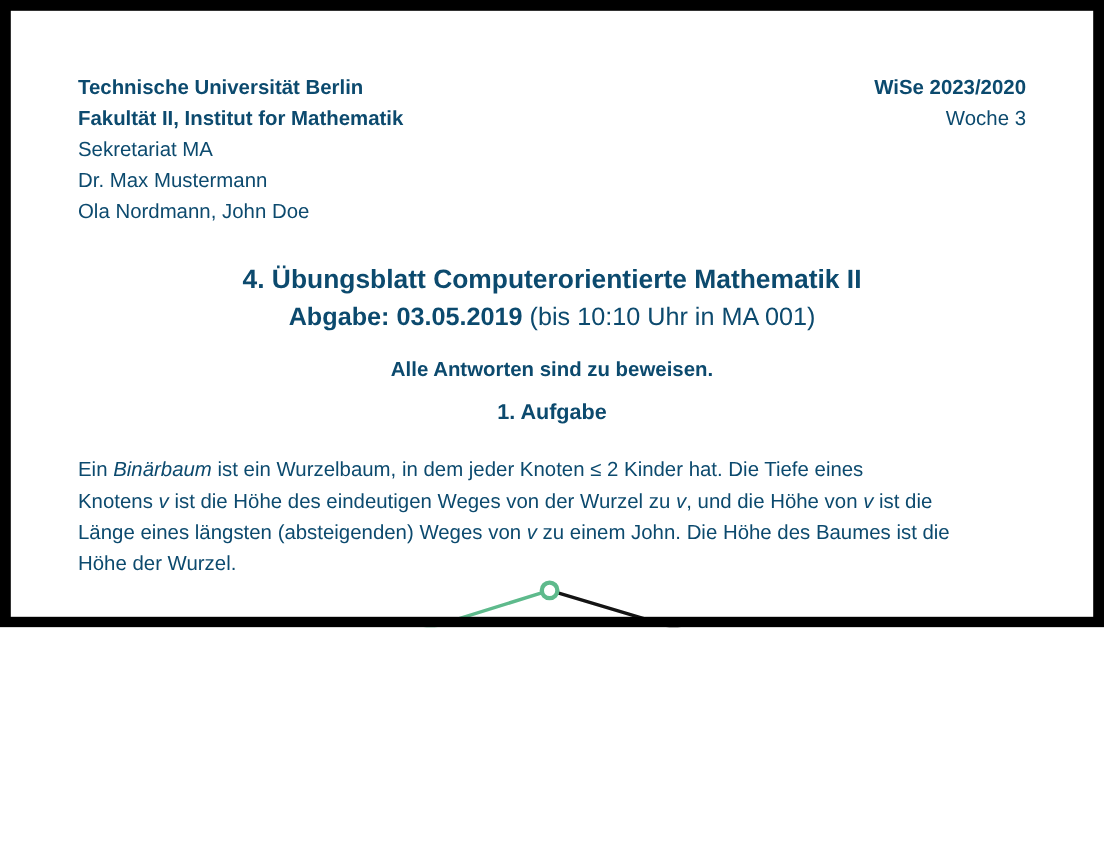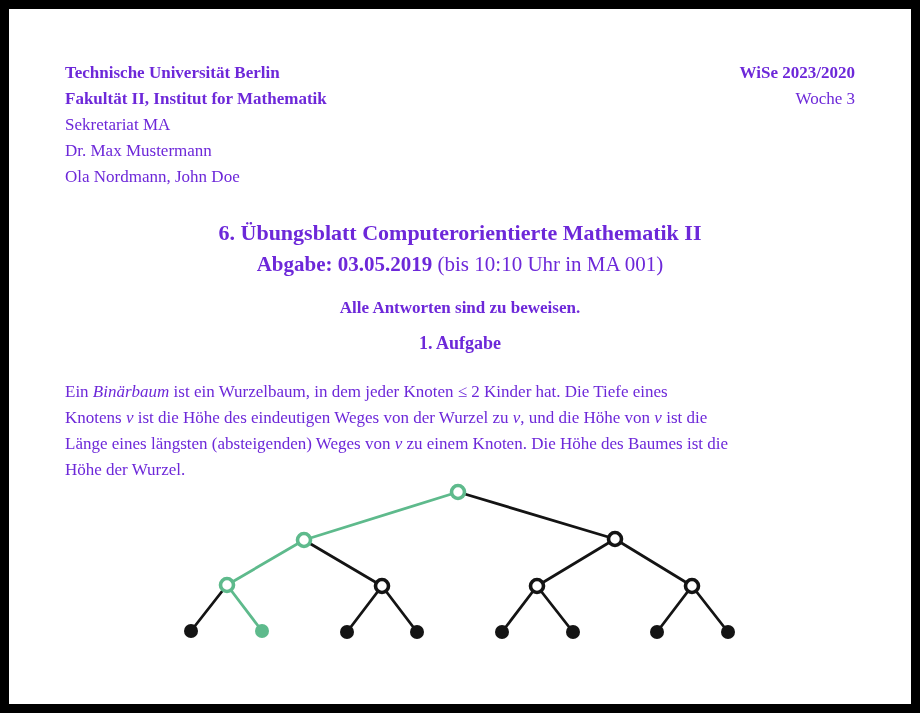--- a/index.html
+++ b/index.html
@@ -1,22 +1,22 @@
 <!DOCTYPE html>
 <html><head>
 <meta charset="utf-8">
 <style>
   html, body { margin: 0; padding: 0; background: #ffffff; }
   .page {
     position: relative;
     width: 920px;
-    height: 713px;
+    height: 523px;
     background: #ffffff;
-    color: #6d28d9;
-    font-family: Liberation Serif, serif;
+    color: #0c4a6e;
+    font-family: Liberation Sans, sans-serif;
     overflow: hidden;
   }
   .frame {
     position: absolute;
     inset: 0;
     border: 9px solid #000000;
     pointer-events: none;
     z-index: 5;
   }
   .content {
@@ -106,34 +106,34 @@
         <div class="h-line">Dr. Max Mustermann</div>
         <div class="h-line">Ola Nordmann, John Doe</div>
       </div>
       <div class="header-right">
         <div class="h-line bold">WiSe 2023/2020</div>
         <div class="h-line">Woche 3</div>
       </div>
     </div>
 
     <div class="title-block">
-      <div class="doc-title">6. Übungsblatt Computerorientierte Mathematik II</div>
+      <div class="doc-title">4. Übungsblatt Computerorientierte Mathematik II</div>
       <div class="deadline">
         <span class="bold">Abgabe: 03.05.2019</span><span> (bis 10:10 Uhr in MA 001)</span>
       </div>
       <div class="note">Alle Antworten sind zu beweisen.</div>
     </div>
 
     <div class="exercise-row">
       <div class="exercise-label">1. Aufgabe</div>
     </div>
 
     <div class="paragraph">
       <div class="para-line"><span>Ein </span><span class="italic">Binärbaum</span><span> ist ein Wurzelbaum, in dem jeder Knoten ≤ 2 Kinder hat. Die Tiefe eines</span></div>
       <div class="para-line"><span>Knotens </span><span class="italic">v</span><span> ist die Höhe des eindeutigen Weges von der Wurzel zu </span><span class="italic">v</span><span>, und die Höhe von </span><span class="italic">v</span><span> ist die</span></div>
-      <div class="para-line"><span>Länge eines längsten (absteigenden) Weges von </span><span class="italic">v</span><span> zu einem Knoten. Die Höhe des Baumes ist die</span></div>
+      <div class="para-line"><span>Länge eines längsten (absteigenden) Weges von </span><span class="italic">v</span><span> zu einem John. Die Höhe des Baumes ist die</span></div>
       <div class="para-line"><span>Höhe der Wurzel.</span></div>
     </div>
 
   </div>
 
   <div class="frame"></div>
 </div>
 
 </body></html>

